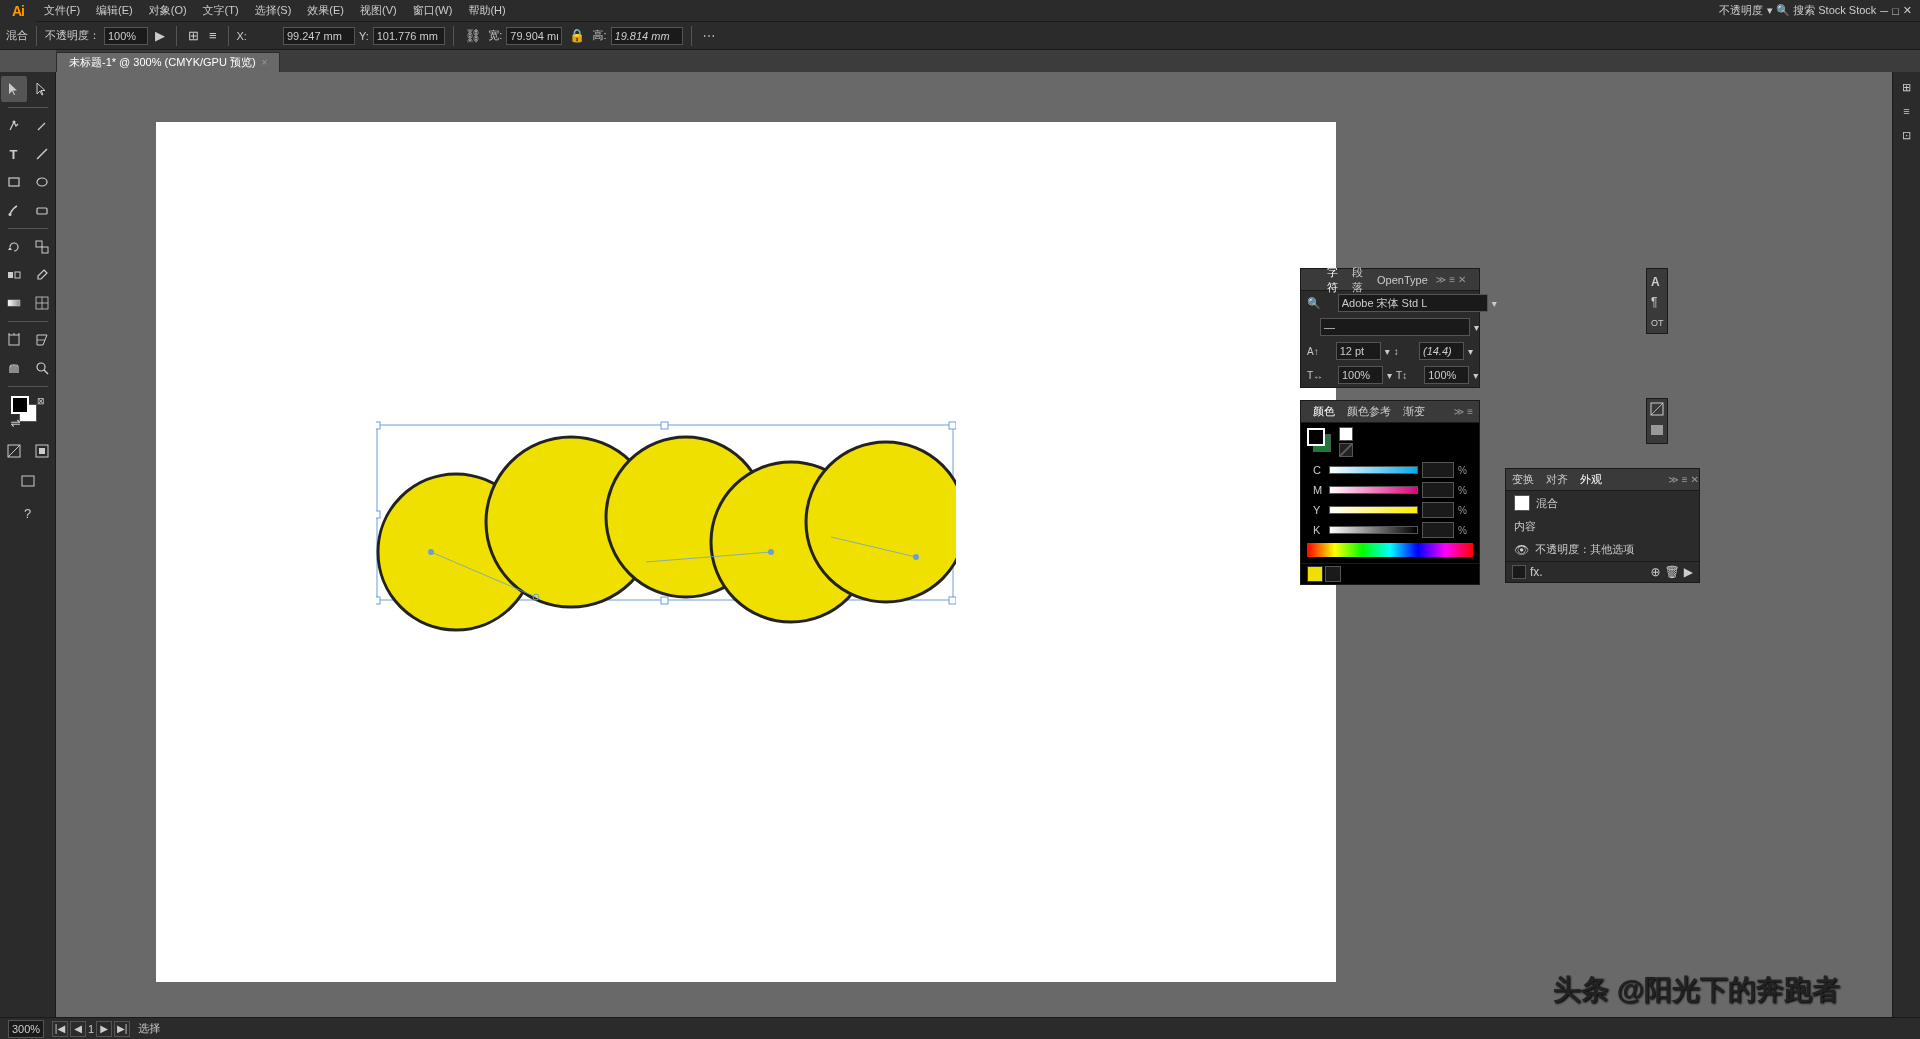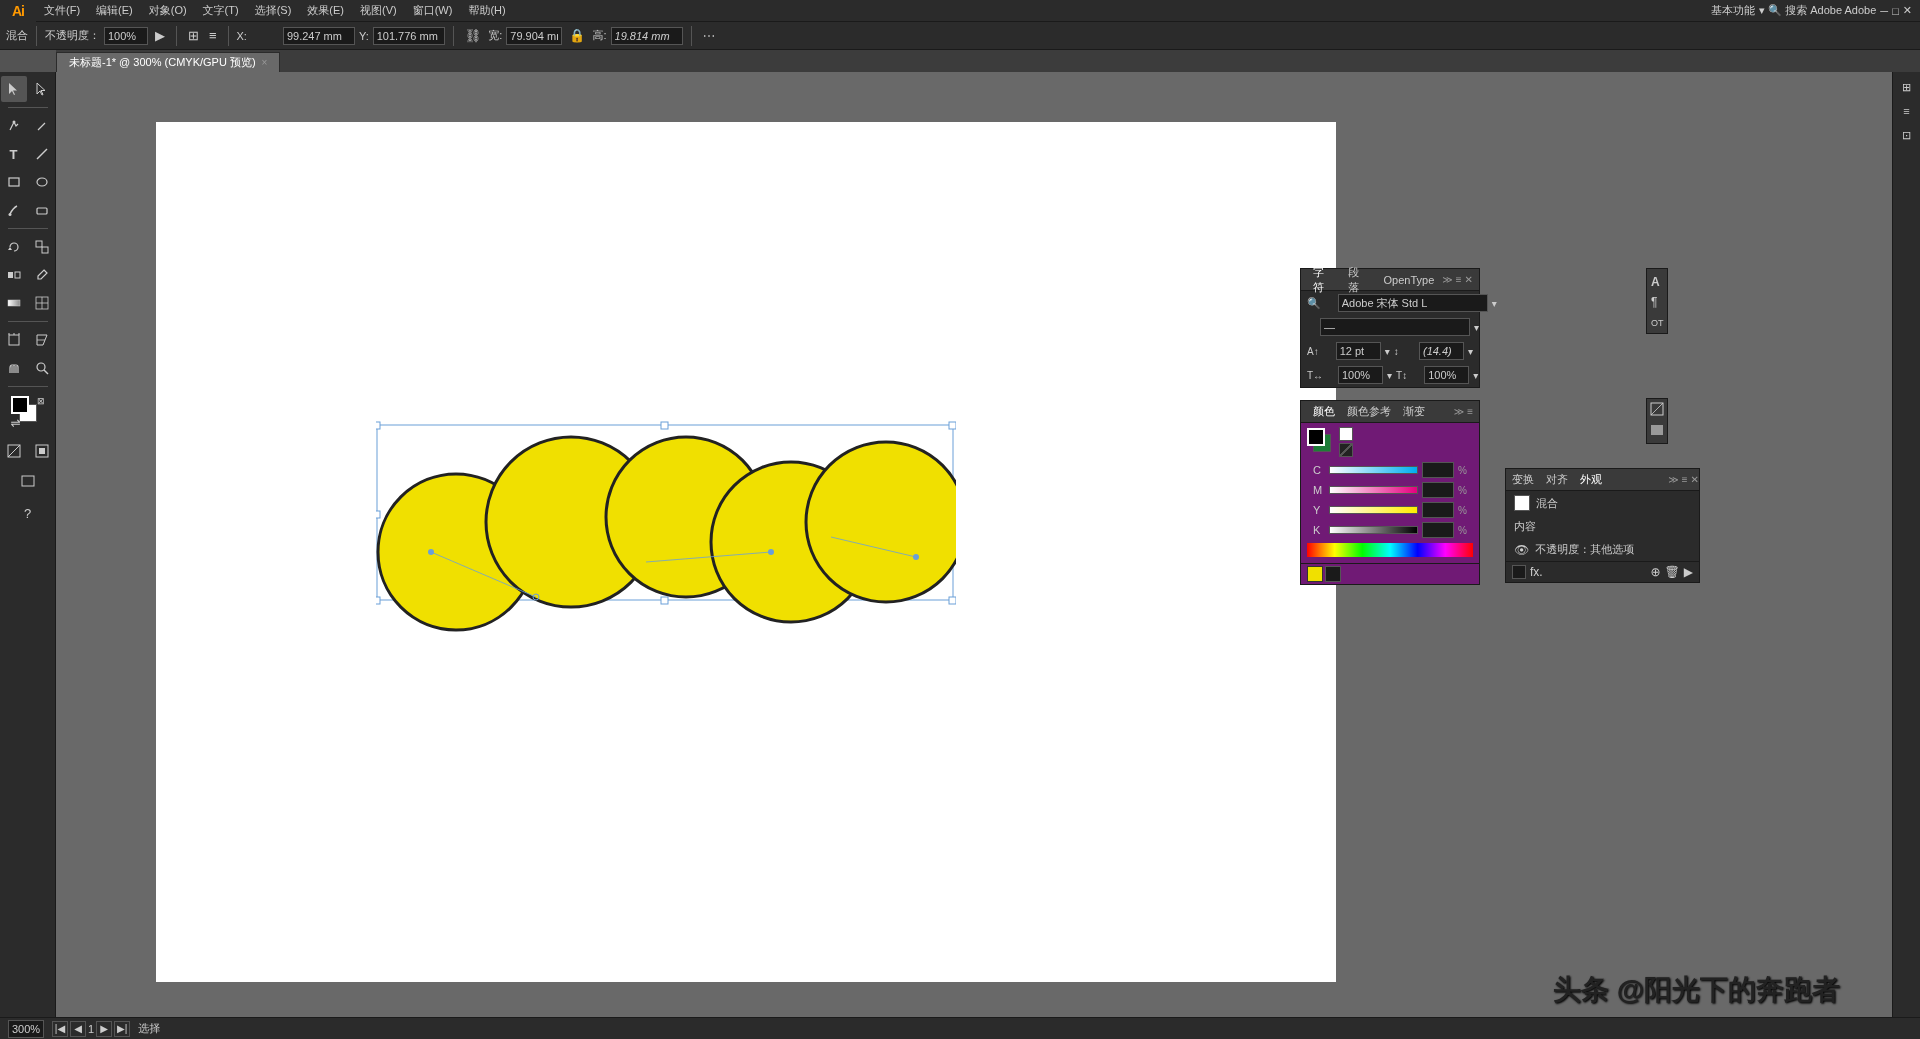--- a/index.html
+++ b/index.html
@@ -91,39 +91,39 @@
     .status-nav { display: flex; align-items: center; gap: 2px; }
     .status-nav button { background: none; border: 1px solid #555; color: #ccc; font-size: 10px; width: 16px; height: 16px; cursor: pointer; display: flex; align-items: center; justify-content: center; }
 
     
     #panel-char {
       position: absolute; top: 268px; right: 440px; width: 180px;
       background: #2b2b2b; border: 1px solid #1a1a1a; z-index: 200;
     }
     #panel-char-header {
       background: #3a3a3a; height: 22px; display: flex; align-items: center;
-      padding: 0 6px; font-size: 11px; color: #ccc; gap: 2px;
+      padding: 0 20px; font-size: 11px; color: #ccc; gap: 2px;
       border-bottom: 1px solid #1a1a1a;
     }
     .panel-tab { padding: 2px 6px; cursor: pointer; font-size: 11px; }
     .panel-tab.active { color: #fff; }
     .panel-header-icons { margin-left: auto; display: flex; gap: 3px; }
     .panel-header-icon { color: #999; font-size: 10px; cursor: pointer; }
 
     .panel-row { display: flex; align-items: center; padding: 3px 6px; gap: 4px; }
     .panel-input {
       background: #1a1a1a; border: 1px solid #555; color: #ccc;
       font-size: 11px; height: 18px; flex: 1; padding: 0 3px; margin-left: 13px;
     }
     .panel-icon { color: #ccc; font-size: 11px; width: 14px; }
 
     
     #panel-color {
       position: absolute; top: 400px; right: 440px; width: 180px;
-      background: #701a75; border: 1px solid #1a1a1a; z-index: 200;
+      background: #000000; border: 1px solid #1a1a1a; z-index: 200;
     }
     .color-channel-row { display: flex; align-items: center; padding: 2px 6px; gap: 4px; font-size: 11px; color: #ccc; }
     .color-channel-label { width: 12px; }
     .color-channel-input { width: 32px; background: #1a1a1a; border: 1px solid #555; color: #ccc; font-size: 10px; height: 16px; padding: 0 2px; }
     .color-percent { font-size: 10px; color: #999; }
 
     
     #panel-appearance {
       position: absolute; top: 468px; right: 220px; width: 195px;
       background: #2b2b2b; border: 1px solid #1a1a1a; z-index: 200;
@@ -188,23 +188,23 @@
   <div class="menu-item">编辑(E)</div>
   <div class="menu-item">对象(O)</div>
   <div class="menu-item">文字(T)</div>
   <div class="menu-item">选择(S)</div>
   <div class="menu-item">效果(E)</div>
   <div class="menu-item">视图(V)</div>
   <div class="menu-item">窗口(W)</div>
   <div class="menu-item">帮助(H)</div>
   <div class="menu-spacer"></div>
   <div class="menu-right">
-    <span>基本功能</span>
+    <span>不透明度</span>
     <span>▾</span>
-    <span>🔍 <span>搜索 Adobe Adobe</span></span>
+    <span>🔍 <span>搜索 Stock Stock</span></span>
     <span>─</span>
     <span>□</span>
     <span>✕</span>
   </div>
 </div>
 
 <div id="options-bar">
   <span class="options-label">混合</span>
   <span class="options-separator"></span>
   <span class="options-label">不透明度：</span>

